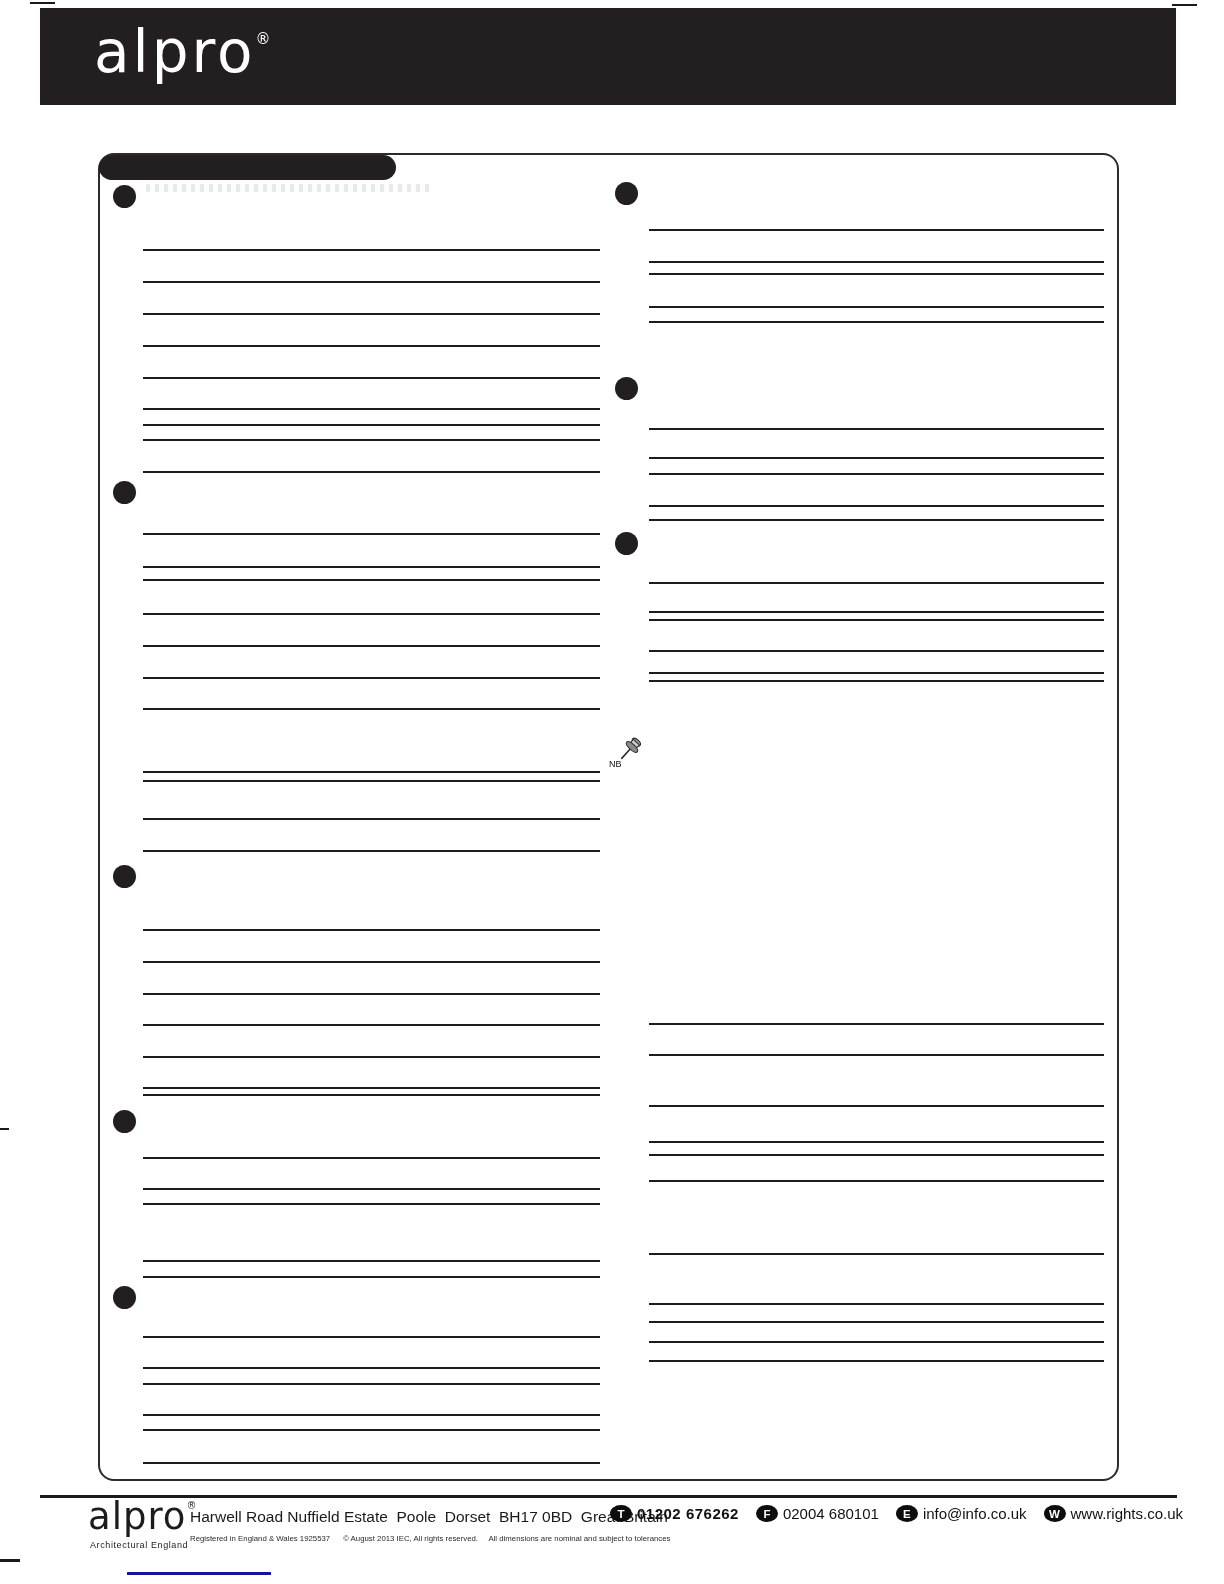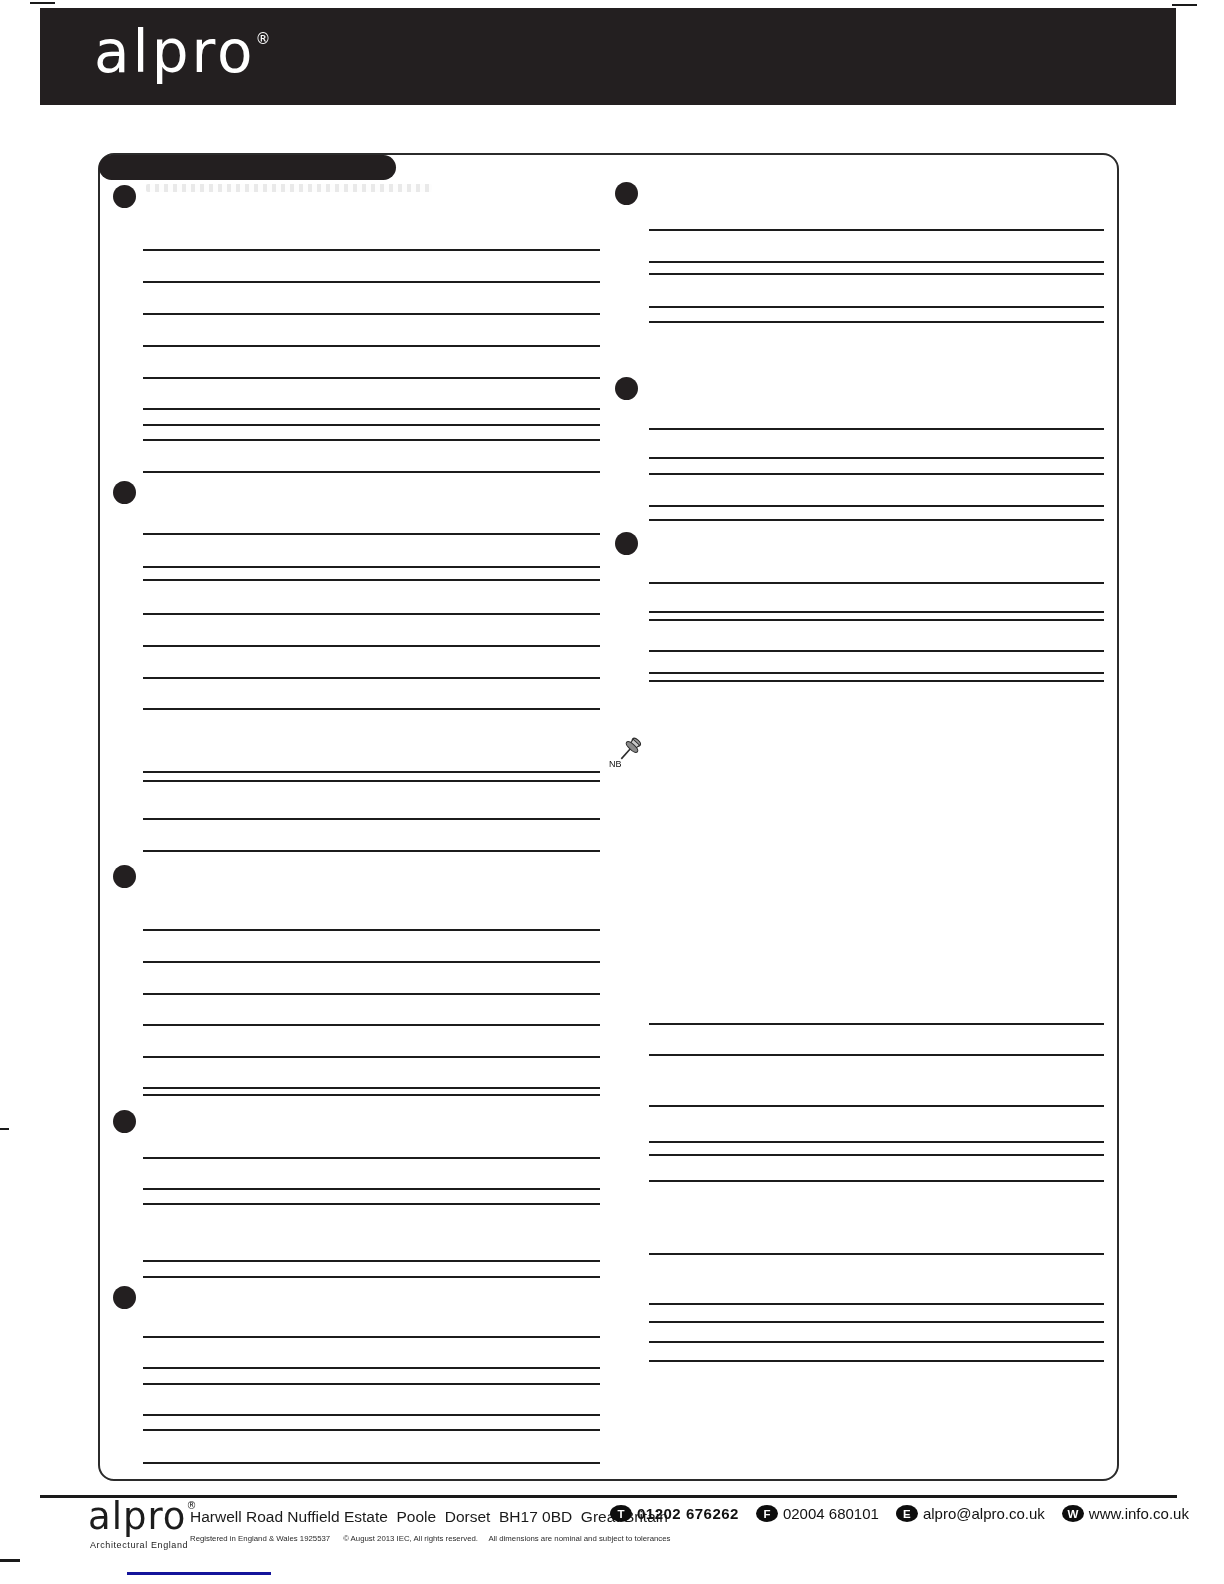--- a/index.html
+++ b/index.html
@@ -88,25 +88,25 @@
     <span class="contact">
       <span class="contact-icon">T</span>
       <span class="contact-bold">01202 676262</span>
     </span>
     <span class="contact">
       <span class="contact-icon">F</span>
       <span>02004 680101</span>
     </span>
     <span class="contact">
       <span class="contact-icon">E</span>
-      <span>alpro@alpro.co.uk</span>
+      <span>info@info.co.uk</span>
     </span>
     <span class="contact">
       <span class="contact-icon">W</span>
-      <span>www.info.co.uk</span>
+      <span>www.rights.co.uk</span>
     </span>
   </div>
 
   <div class="link-underline"></div>
 
 <div class="rule" style="left: 143px; width: 457px; top: 249px;"></div>
     <div class="rule" style="left: 143px; width: 457px; top: 281px;"></div>
     <div class="rule" style="left: 143px; width: 457px; top: 313px;"></div>
     <div class="rule" style="left: 143px; width: 457px; top: 345px;"></div>
     <div class="rule" style="left: 143px; width: 457px; top: 377px;"></div>

